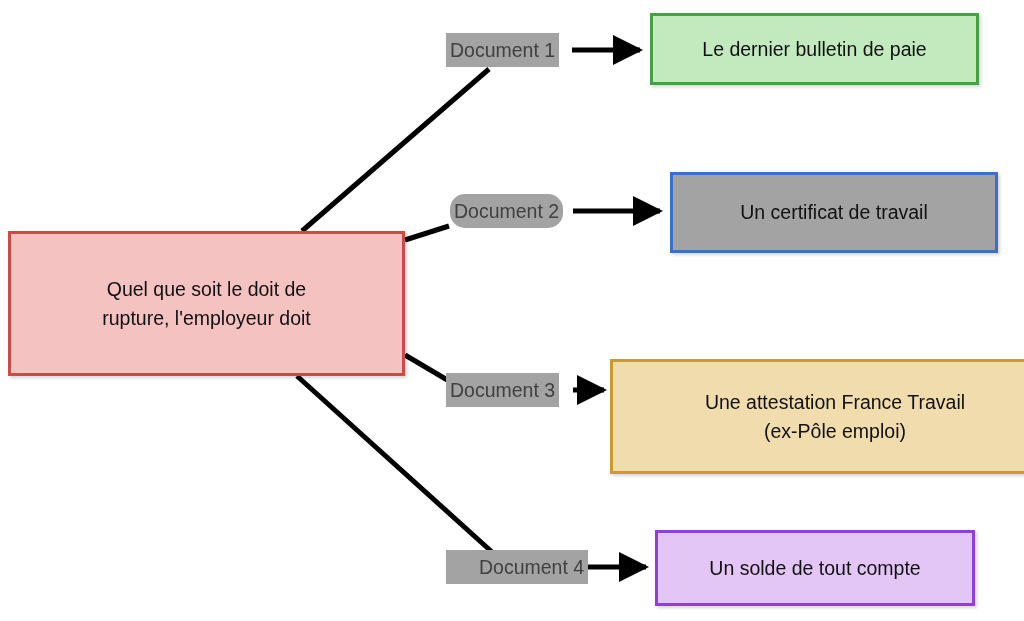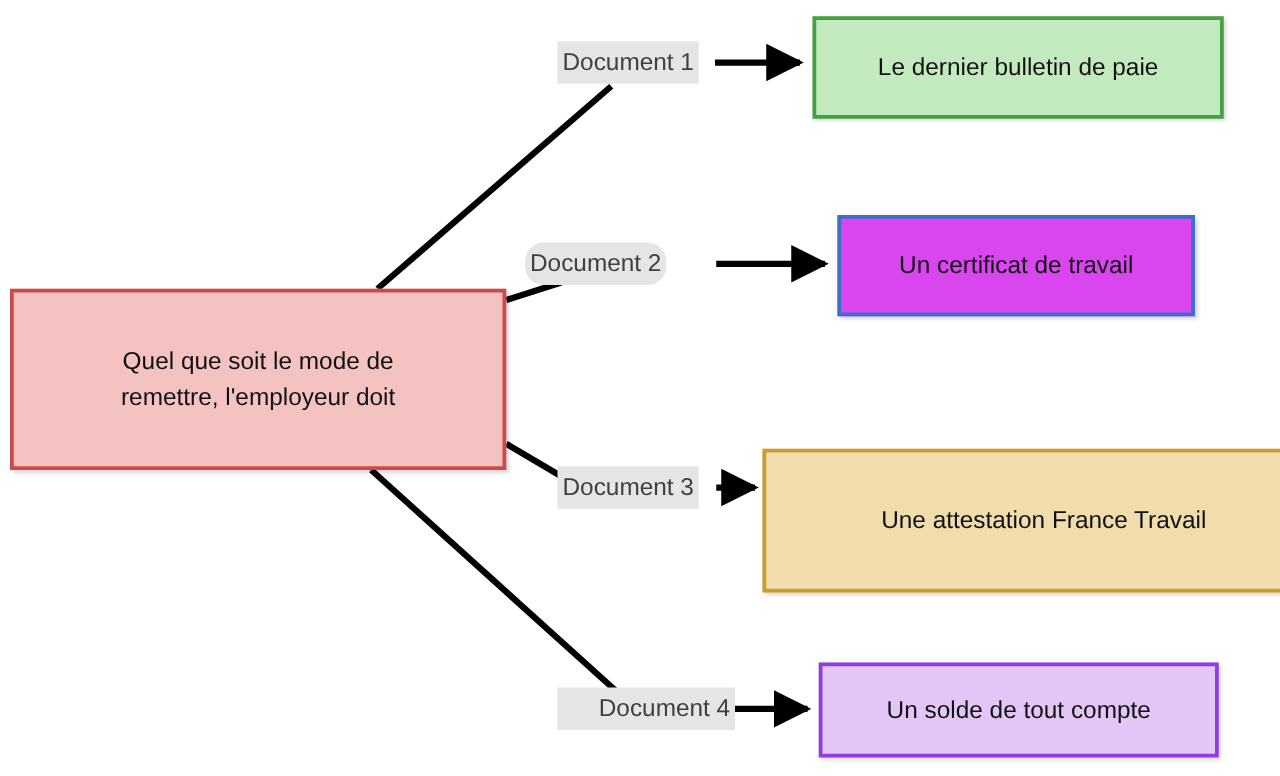--- a/index.html
+++ b/index.html
@@ -49,30 +49,30 @@
     width: 397px;
     height: 145px;
     background: #f5c2c2;
     border-color: #cc4a47;
     font-size: 19.5px;
   }
   .node-doc1 {
     left: 650px;
     top: 13px;
     width: 329px;
-    height: 82px;
+    height: 72px;
     background: #c3eabf;
     border-color: #48a046;
   }
   .node-doc2 {
     left: 670px;
     top: 172px;
-    width: 286px;
+    width: 328px;
     height: 81px;
-    background: #d946ef;
+    background: #a3a3a3;
     border-color: #3b6fcb;
   }
   .node-doc3 {
     left: 610px;
     top: 331px;
     width: 450px;
     height: 115px;
     background: #f0dcac;
     border-color: #ca9b2d;
     margin-top: 28px;
@@ -82,30 +82,30 @@
     top: 530px;
     width: 320px;
     height: 76px;
     background: #e3c6f6;
     border-color: #8f3ee0;
   }
 
   .edge-label {
     position: absolute;
     box-sizing: border-box;
-    background: #e5e5e5;
+    background: #a3a3a3;
     color: #404040;
     font-size: 19.5px;
     line-height: 34px;
     height: 34px;
     padding: 0 4px;
     white-space: nowrap;
   }
   .lbl1 { left: 446px; top: 33px; }
-  .lbl2 { left: 420px; top: 194px; border-radius: 15px; }
+  .lbl2 { left: 450px; top: 194px; border-radius: 15px; }
   .lbl3 { left: 446px; top: 373px; }
   .lbl4 { left: 446px; top: 550px; padding-left: 33px; }
 </style>
 </head>
 <body>
 
 <div id="canvas">
 
   <svg id="edges" viewBox="0 0 1024 621" width="1024" height="621" aria-hidden="true">
     <defs>
@@ -126,40 +126,41 @@
 
     <path d="M 573 211 L 660 211" stroke="#000000" stroke-width="5" fill="none" marker-end="url(#arrow)"></path>
 
     <path d="M 573 390 L 604 390" stroke="#000000" stroke-width="5" fill="none" marker-end="url(#arrow)"></path>
 
     <path d="M 573 567 L 646 567" stroke="#000000" stroke-width="5" fill="none" marker-end="url(#arrow)"></path>
   </svg>
 
   <div class="node node-source">
     <div>
-      <div>Quel que soit le mode de</div>
-      <div>remettre, l'employeur doit</div>
+      <div>Quel que soit le doit de</div>
+      <div>rupture, l'employeur doit</div>
     </div>
   </div>
 
   <div class="node node-doc1">
     <div>
       <div>Le dernier bulletin de paie</div>
     </div>
   </div>
 
   <div class="node node-doc2">
     <div>
       <div>Un certificat de travail</div>
     </div>
   </div>
 
   <div class="node node-doc3">
     <div>
       <div>Une attestation France Travail</div>
+      <div>(ex-Pôle emploi)</div>
     </div>
   </div>
 
   <div class="node node-doc4">
     <div>
       <div>Un solde de tout compte</div>
     </div>
   </div>
 
   <div class="edge-label lbl1">Document 1</div>

